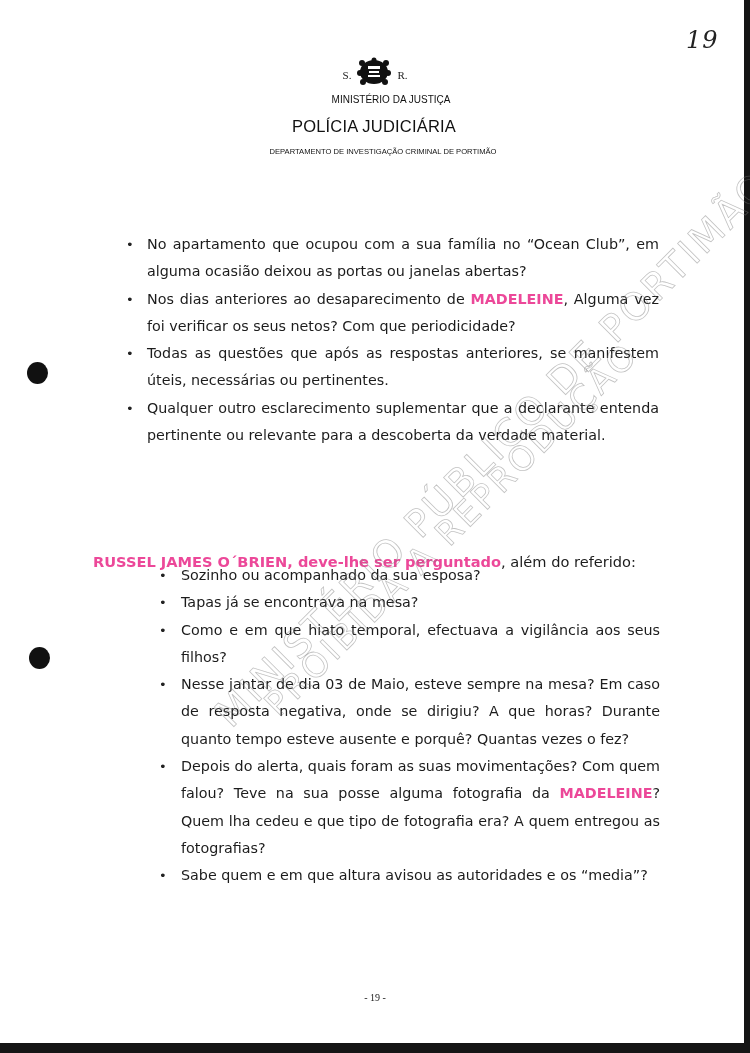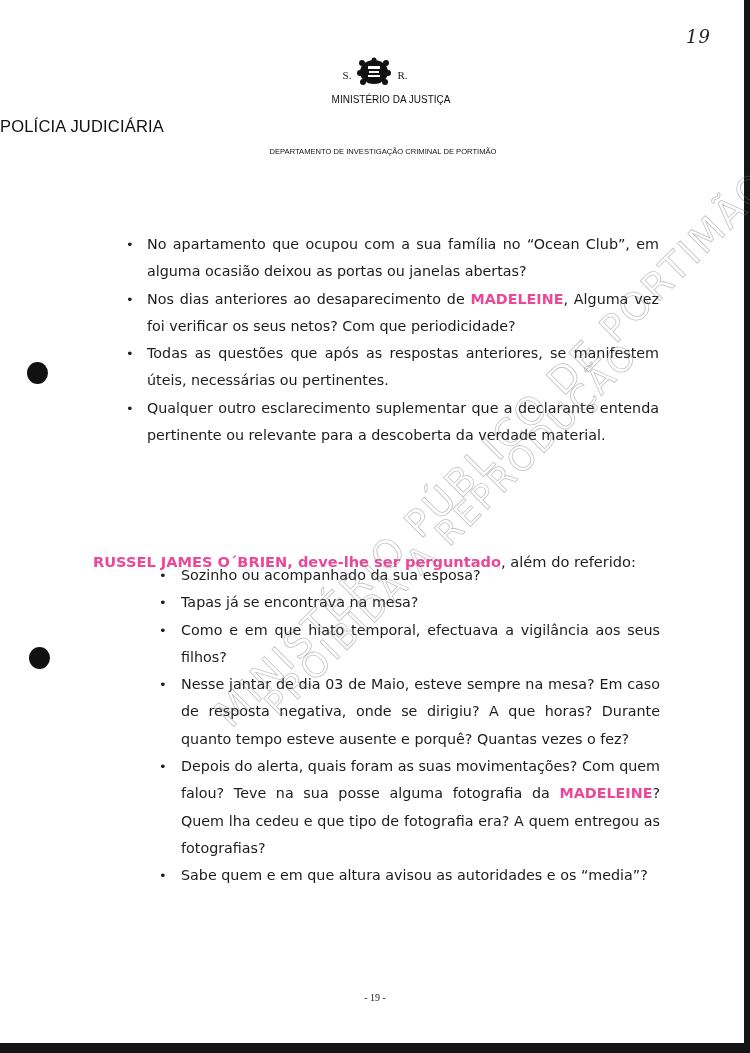--- a/index.html
+++ b/index.html
@@ -14,34 +14,34 @@
     }
     .scan-edge-bottom {
       position: absolute; left: 0; top: 1043px; width: 750px; height: 10px; background: #151515;
     }
     .punch-hole {
       position: absolute; width: 21px; height: 22px; border-radius: 50%; background: #111;
     }
     .handwritten {
       position: absolute; left: 686px; top: 26px;
       font-family: "DejaVu Serif", serif; font-style: italic;
-      font-size: 18px; color: #222; letter-spacing: 1px;
+      font-size: 24px; color: #222; letter-spacing: 1px;
     }
     .crest-row {
       position: absolute; top: 57px; left: 0; width: 750px; height: 30px;
       display: flex; justify-content: center; align-items: center; gap: 6px;
     }
     .crest-letter { font-family: "Liberation Serif", serif; font-size: 11px; color: #222; margin-top: 6px; }
     .crest { width: 34px; height: 30px; }
     .ministry {
       position: absolute; top: 94px; left: 0; width: 750px; text-align: center;
       font-family: "Liberation Sans", sans-serif; font-size: 10px; color: #111; padding-left: 16px;
     }
     .police {
-      position: absolute; top: 117px; left: 0; width: 748px; 
+      position: absolute; top: 117px; left: 0; width: 748px; text-align: center;
       font-family: "Liberation Sans", sans-serif; font-size: 16.5px; color: #111; letter-spacing: 0.2px;
     }
     .department {
       position: absolute; top: 147px; left: 8px; width: 750px; text-align: center;
       font-family: "Liberation Sans", sans-serif; font-size: 7.6px; color: #111;
     }
     .list { position: absolute; margin: 0; padding: 0; list-style: none; }
     .list li {
       position: relative; font-size: 14.3px; line-height: 27.3px; text-align: justify;
       color: #1c1c1c;

